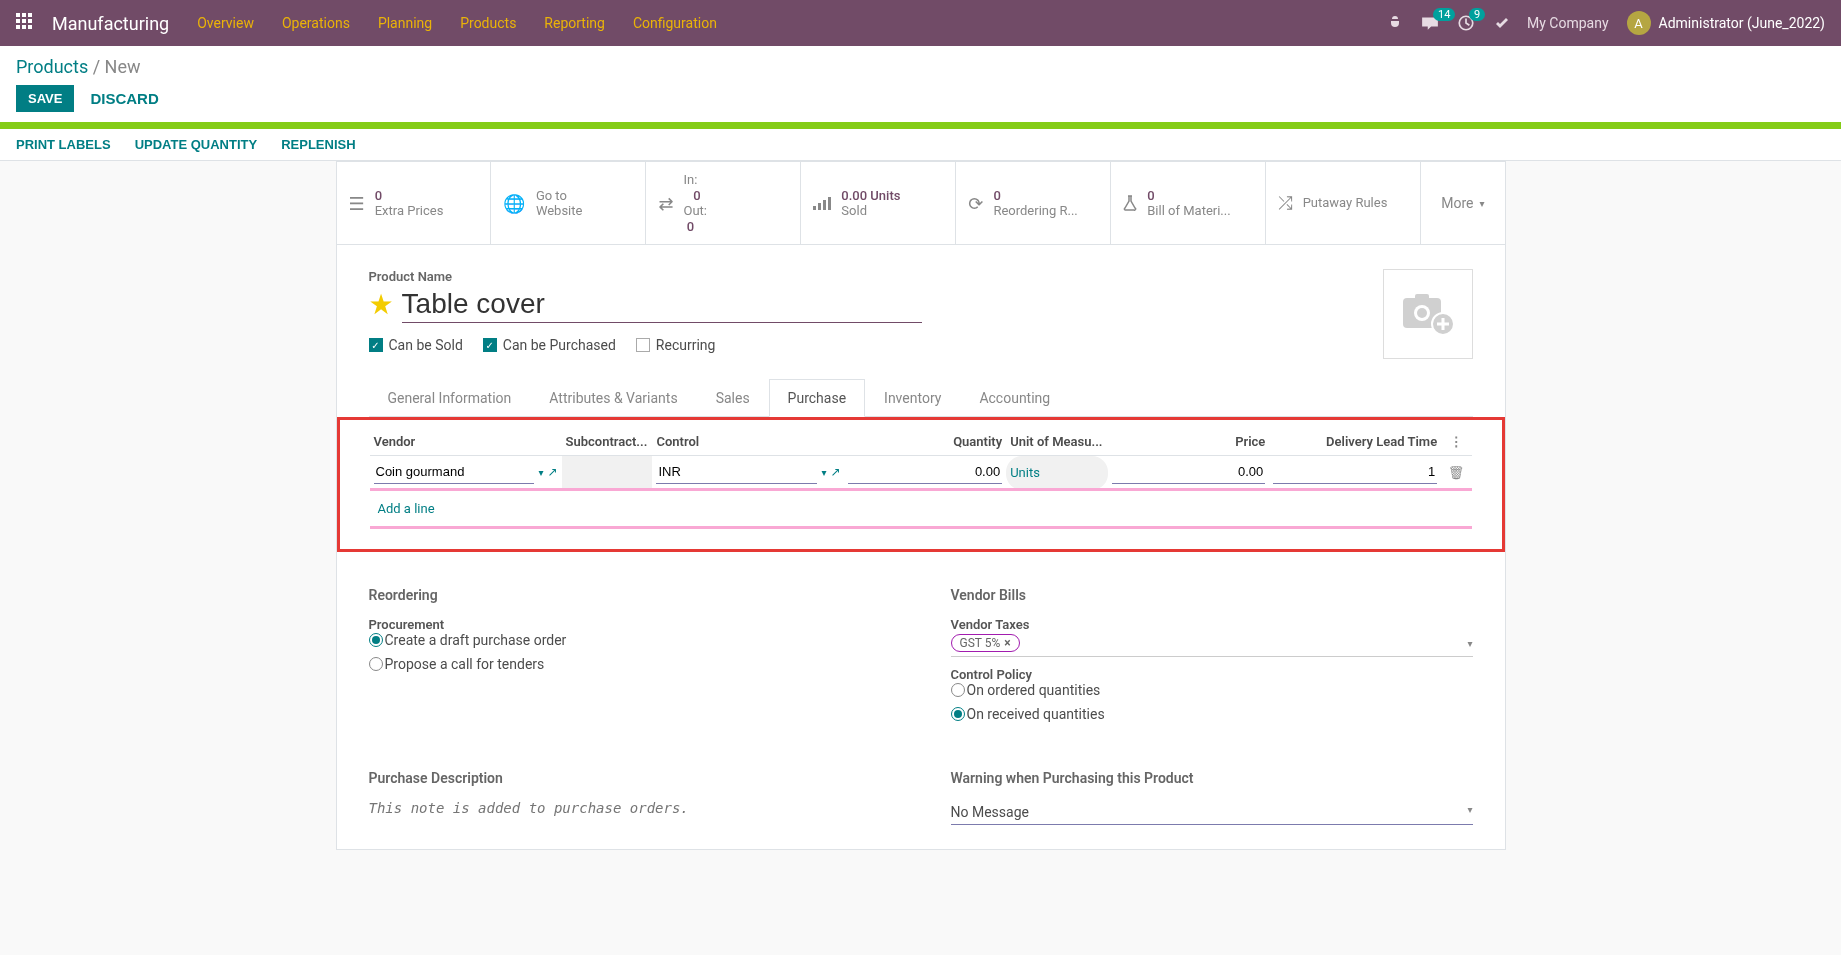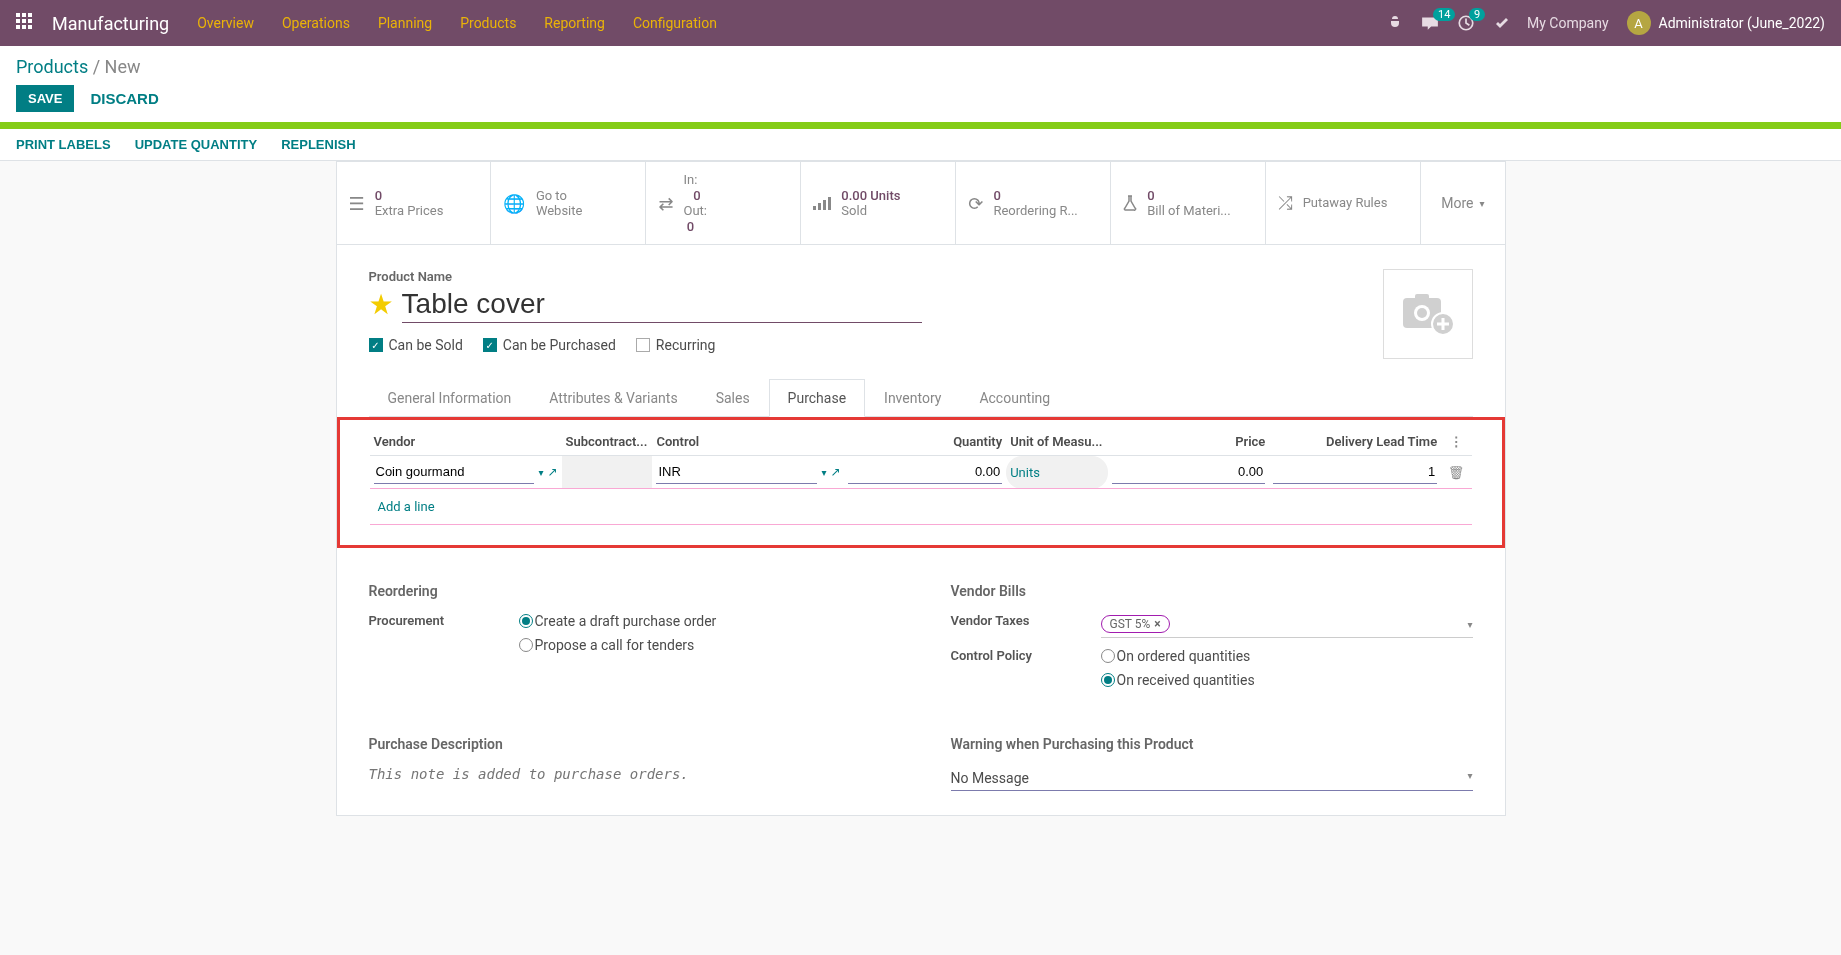--- a/index.html
+++ b/index.html
@@ -63,37 +63,37 @@
 
 .tabs { display: flex; border-bottom: 1px solid #dee2e6; margin-top: 20px; }
 .tab { padding: 10px 18px; border: 1px solid transparent; border-bottom: none; color: #888; cursor: pointer; font-size: 14px; margin-bottom: -1px; }
 .tab.active { border-color: #dee2e6; border-bottom: 1px solid #fff; color: #555; background: #fff; }
 
 
 .highlight-box { border: 3px solid #e53935; margin: 0 -32px; padding: 0 30px 20px; }
 .vtable { width: 100%; border-collapse: collapse; margin-top: 8px; }
 .vtable th { text-align: left; font-weight: 600; padding: 6px 4px; border-bottom: 1px solid #dee2e6; font-size: 13px; white-space: nowrap; overflow: hidden; text-overflow: ellipsis; }
 .vtable th.num { text-align: right; }
-.vtable td { padding: 4px 4px; border-bottom: 1px solid #f9a8d4; font-size: 13px; }
+.vtable td { padding: 4px 4px; border-bottom: 3px solid #f9a8d4; font-size: 13px; }
 .cell-input { width: 100%; border: none; border-bottom: 1px solid #7c7bad; outline: none; padding: 4px 2px; font-size: 13px; background: transparent; }
 .cell-wrap { display: flex; align-items: center; gap: 4px; }
 .caret-down { color: #017e84; font-size: 10px; cursor: pointer; }
 .ext-link { color: #017e84; font-size: 12px; cursor: pointer; }
 .cell-num { text-align: right; }
 .uom-cell { background: #f1f1f1; color: #017e84; padding: 4px 6px; border-radius: 16px; }
 .sub-cell { background: #f1f1f1; }
 .add-line { color: #017e84; cursor: pointer; padding: 6px 4px; display: inline-block; }
 .trash { color: #888; cursor: pointer; }
 .kebab { font-weight: bold; color: #888; cursor: pointer; }
 
 
 .two-col { display: flex; gap: 60px; margin-top: 35px; }
 .col { flex: 1; }
 .sec-title { font-size: 14px; font-weight: 600; color: #666; margin-bottom: 14px; }
-.field-row { display: flex; margin-bottom: 10px; }
+.field-row { display: flex; margin-bottom: 10px; flex-direction: column; }
 .field-label { width: 150px; font-weight: 600; font-size: 13px; color: #555; }
 .field-val { flex: 1; }
 .radio-row { display: flex; align-items: center; gap: 2px; margin-bottom: 8px; cursor: pointer; }
 .radio { width: 14px; height: 14px; border-radius: 50%; border: 1px solid #888; display: inline-flex; align-items: center; justify-content: center; }
 .radio.on { border-color: #017e84; }
 .radio.on::after { content: ""; width: 8px; height: 8px; background: #017e84; border-radius: 50%; }
 .tag-pill { display: inline-flex; align-items: center; border: 1px solid #a21caf; border-radius: 12px; padding: 1px 8px; font-size: 12px; color: #666; gap: 4px; }
 .tag-x { cursor: pointer; font-weight: bold; }
 .tag-container { border-bottom: 1px solid #ccc; padding: 2px 0 4px; display: flex; justify-content: space-between; align-items: center; }
 .textarea-ph { font-style: italic; color: #bbb; border: none; width: 100%; outline: none; font-size: 14px; resize: none; }

